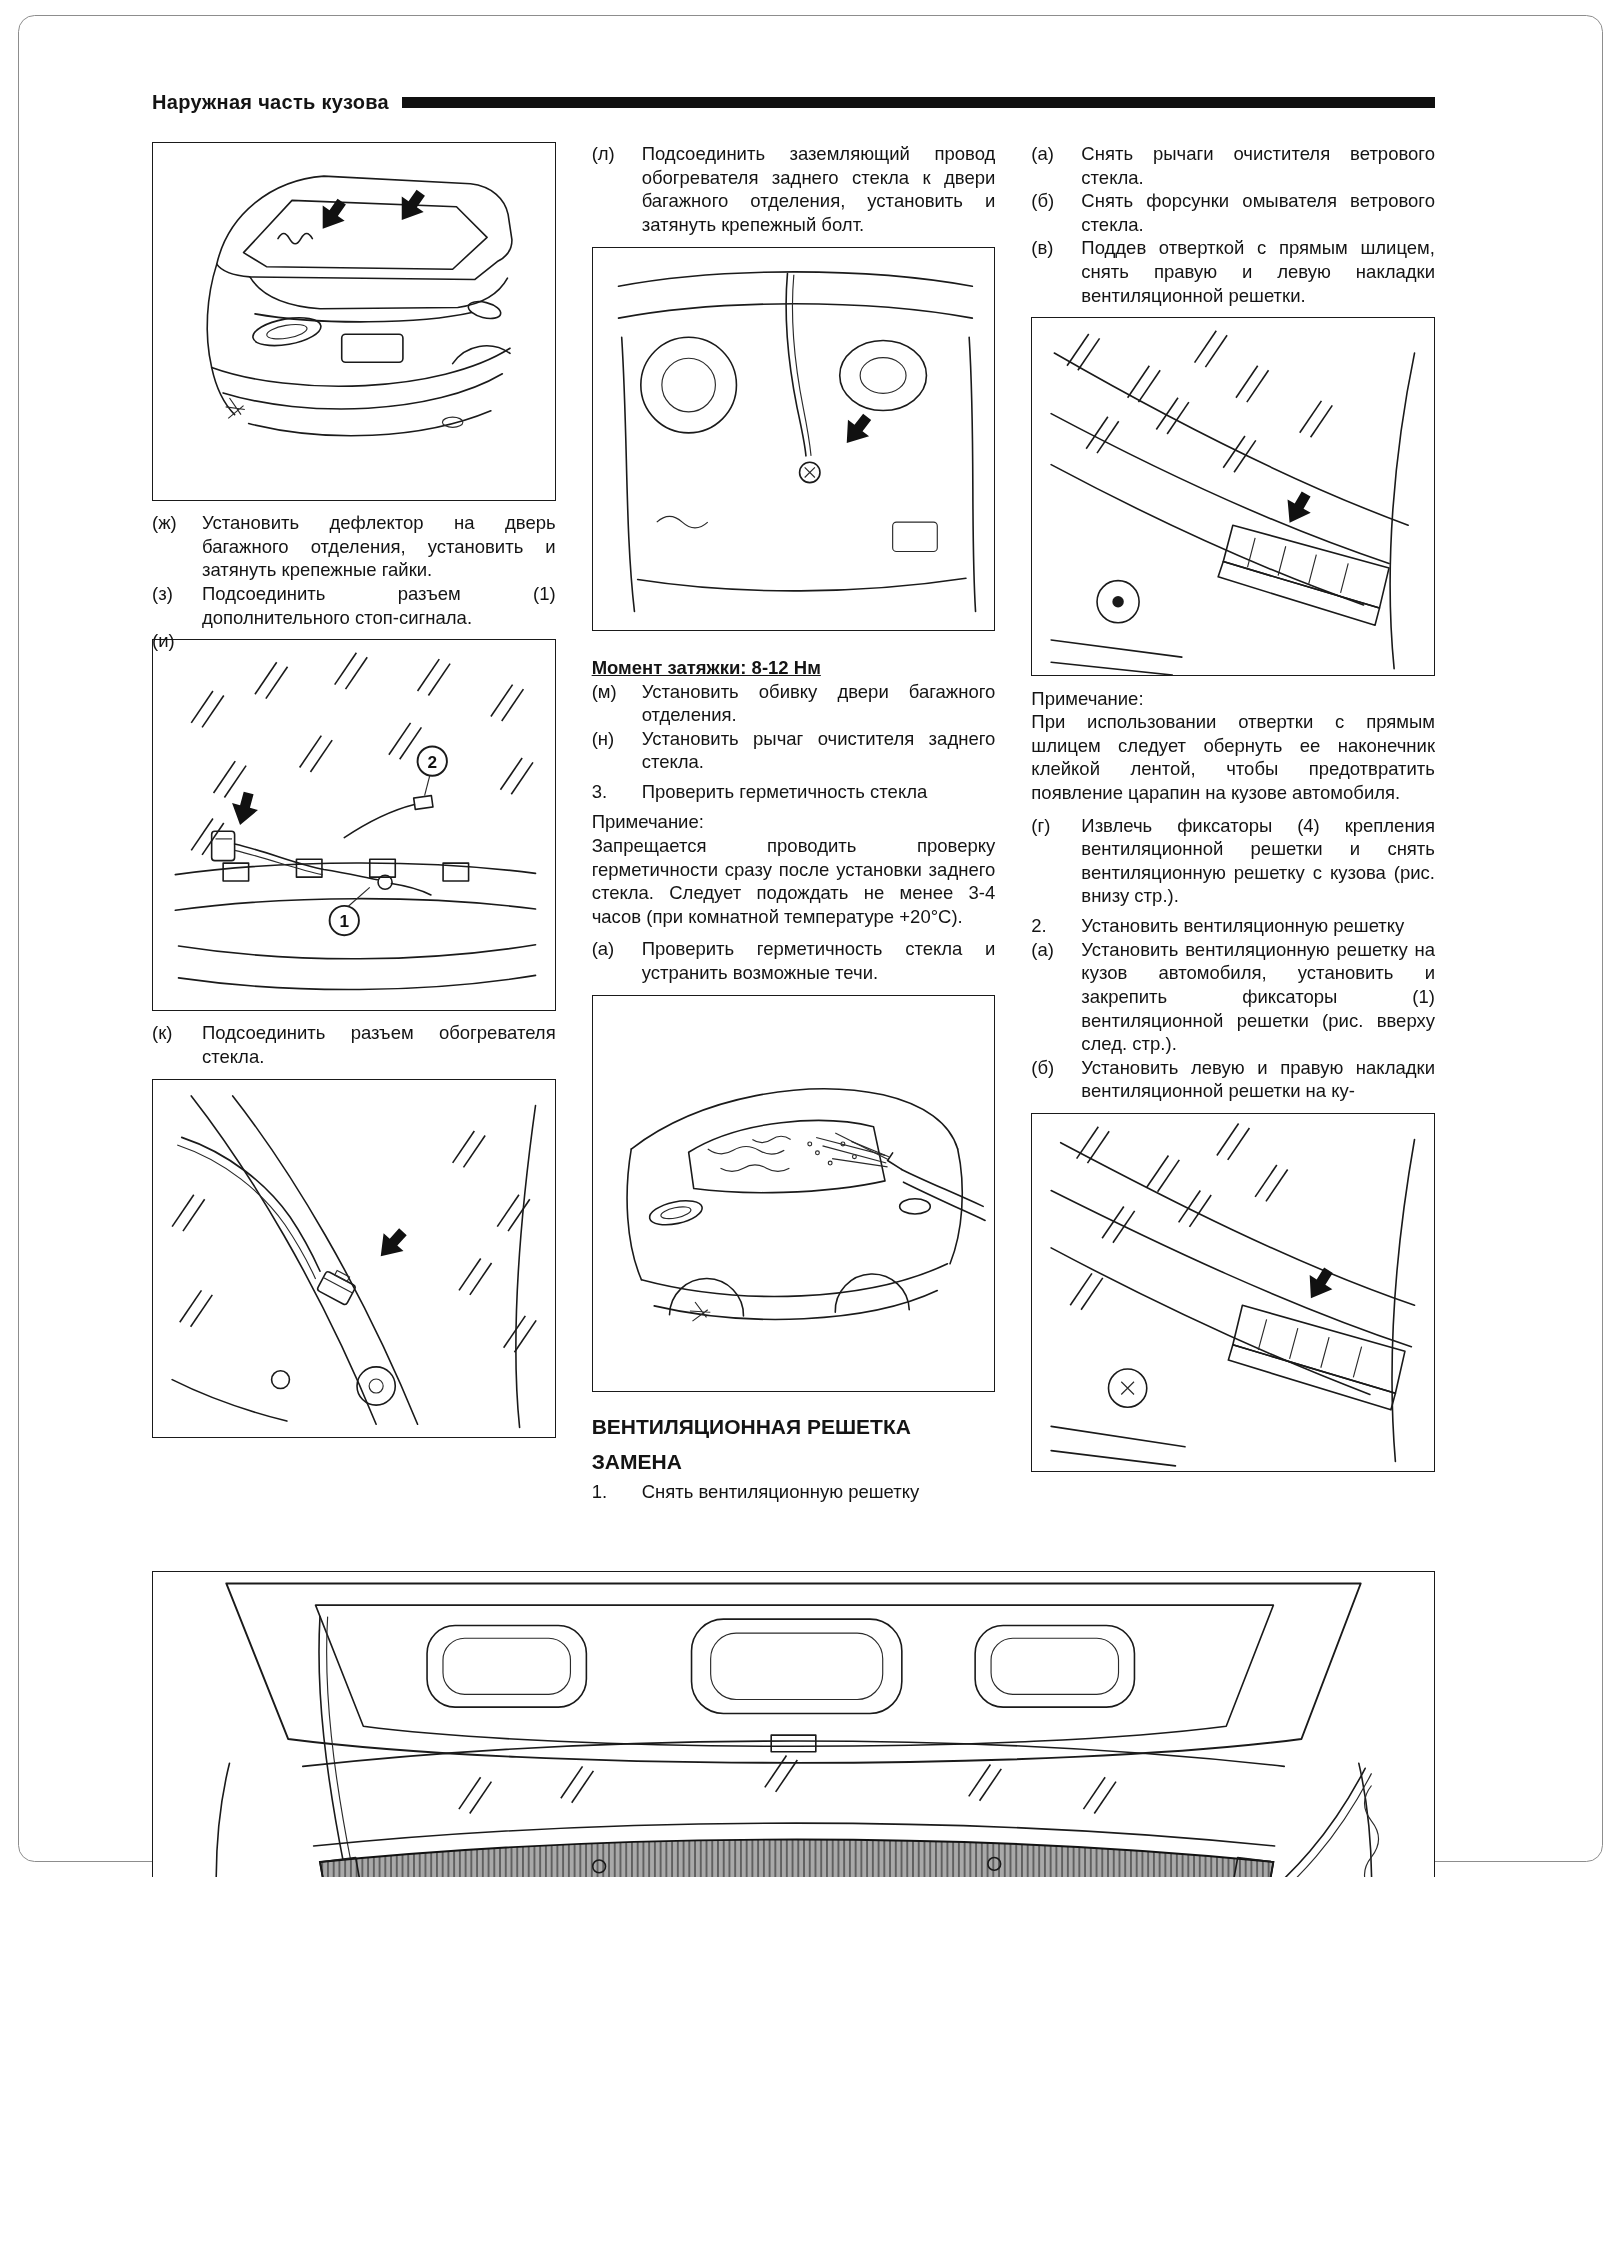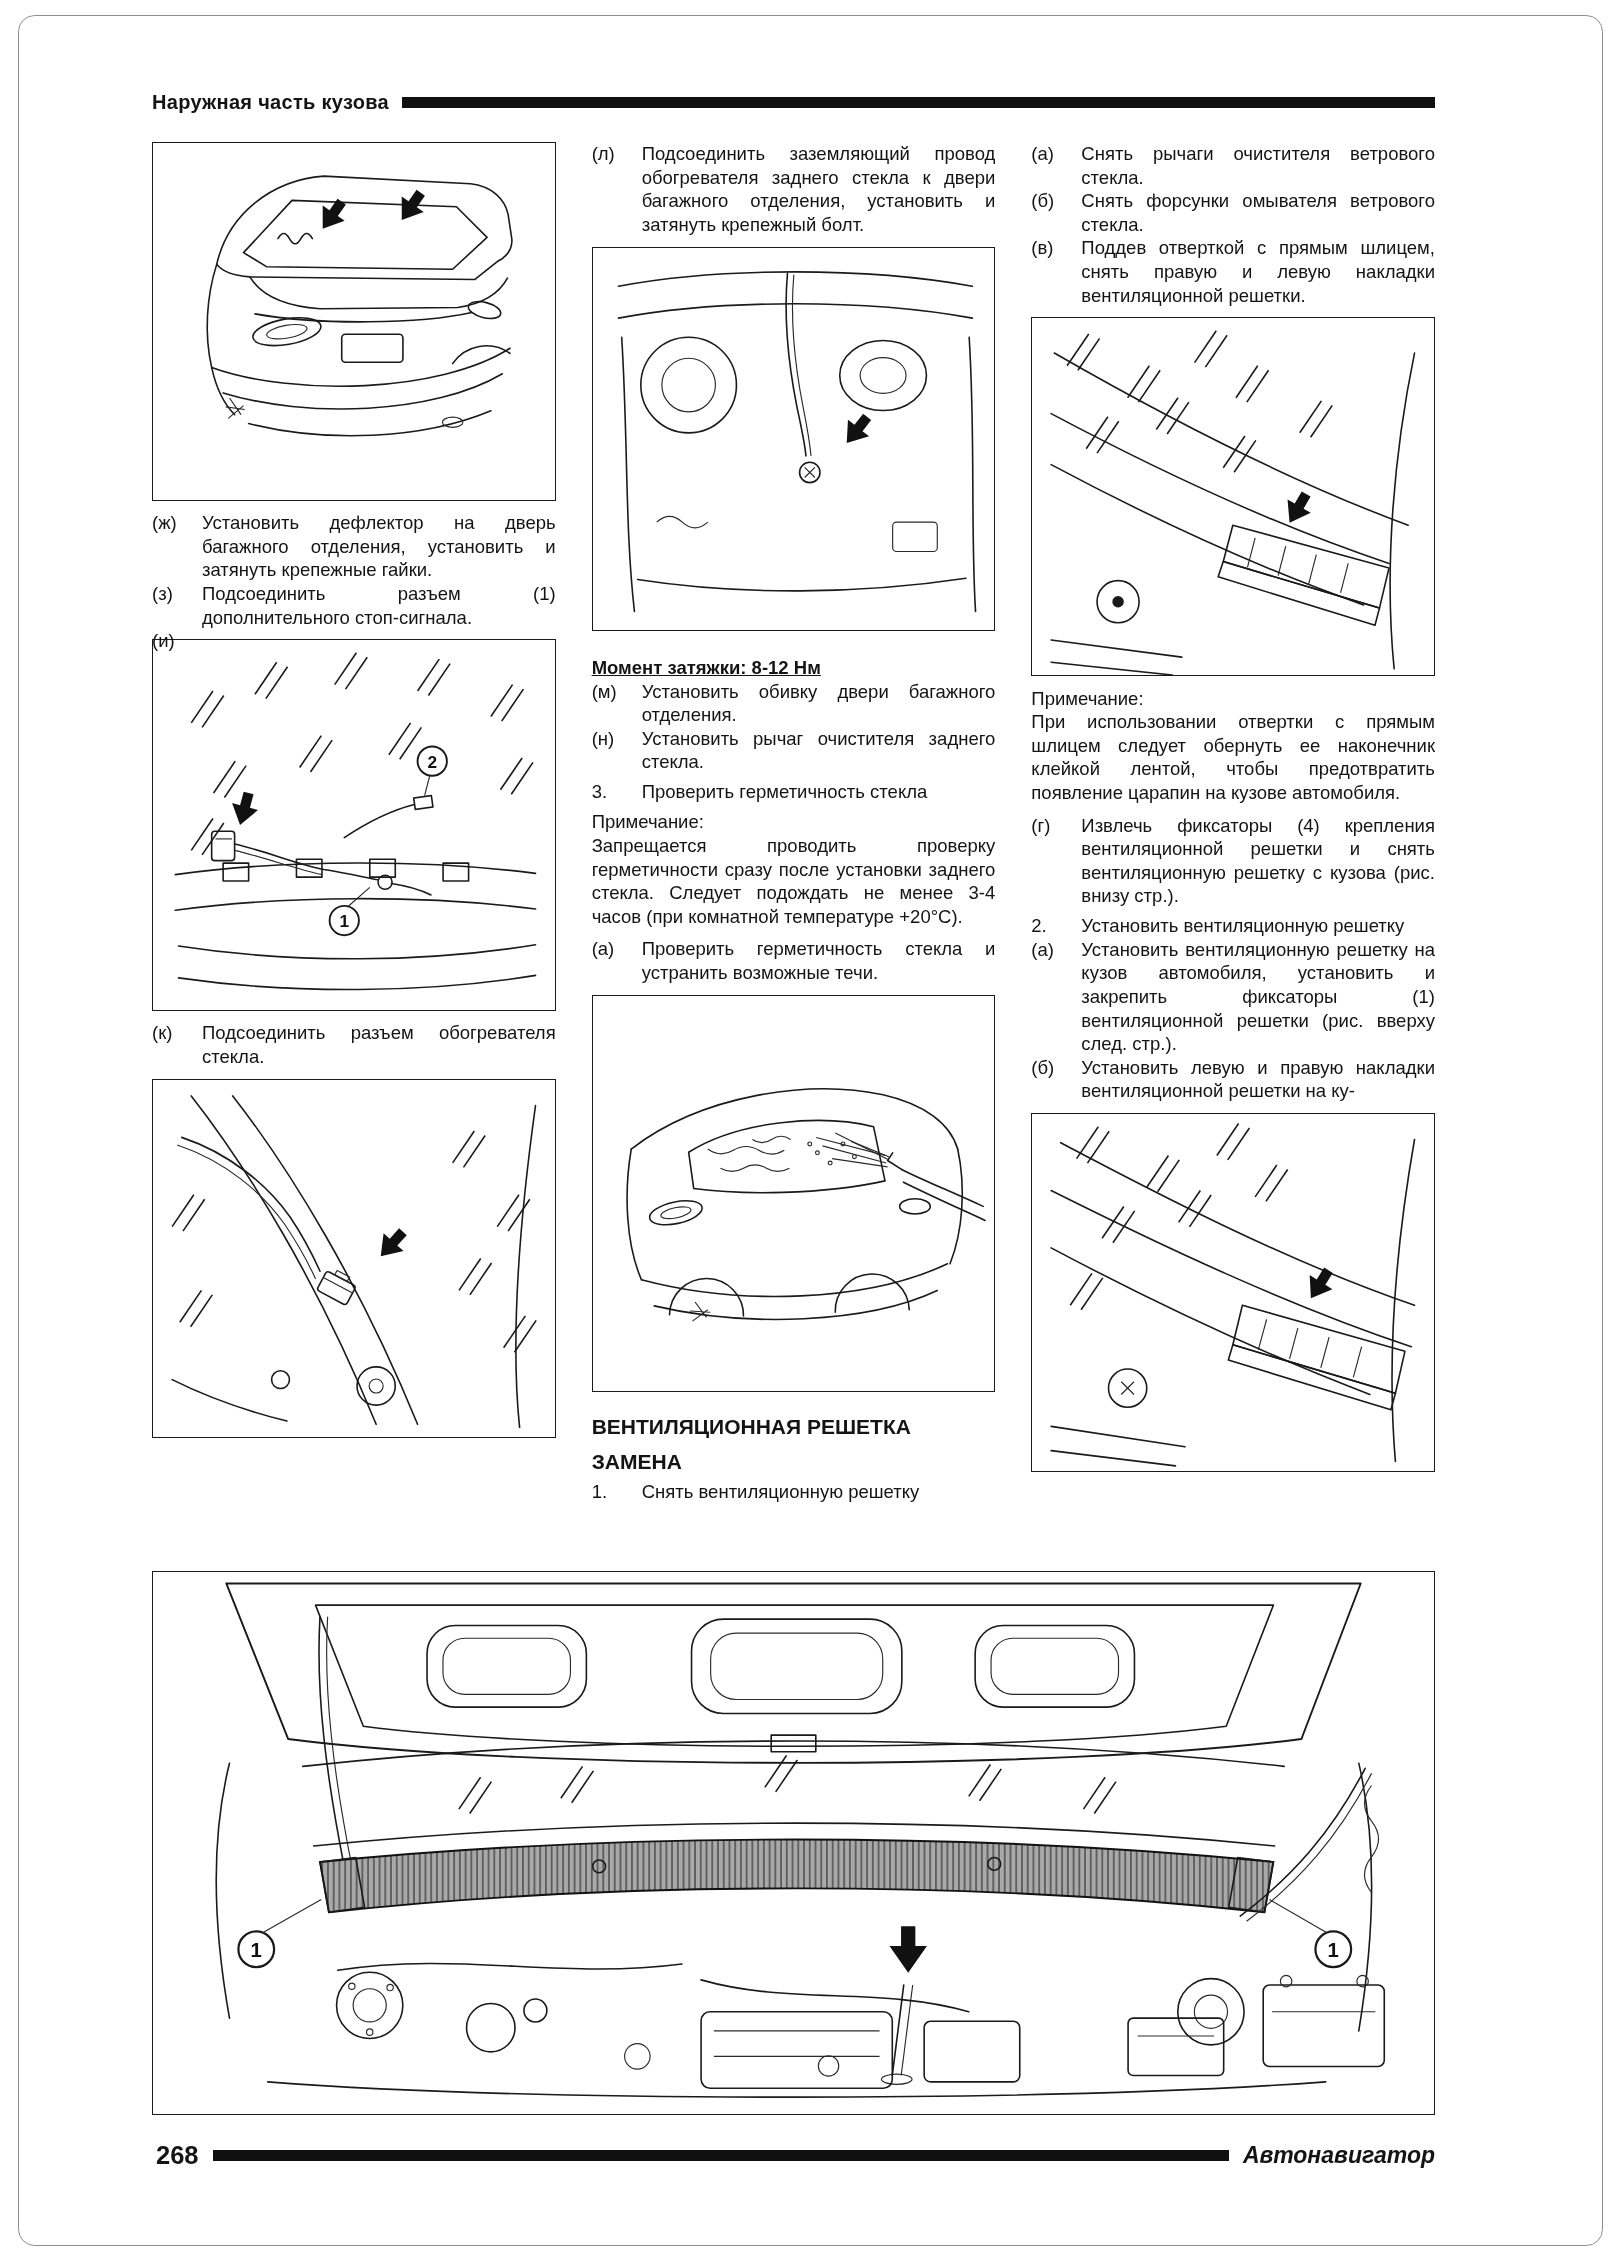--- a/index.html
+++ b/index.html
@@ -1,18 +1,18 @@
 <!DOCTYPE html>
 <html style="font-size:10.2px"><head>
 <meta charset="utf-8">
 <style>
   * { margin:0; padding:0; box-sizing:border-box; }
   html,body { background:#ffffff; }
   .page {
-    position:relative; width:1621px; height:2261px; background:#fff;
+    position:relative; width:1621px; height:1877px; background:#fff;
     font-family:"Liberation Sans", sans-serif; color:#141414; overflow:hidden;
   }
   .page-border {
     position:absolute; left:18px; top:15.3px; right:18px; bottom:15.3px;
     border:1.9px solid #8d8d8d; border-radius:16.6px; pointer-events:none;
   }
   
   .header { position:absolute; left:152px; right:186px; top:91px; display:flex; align-items:center; gap:12.8px; }
   .header-title { font-weight:bold; font-size:20px; letter-spacing:0.3px; white-space:nowrap; }
   .header-bar { flex:1; height:11px; background:#101010; }

